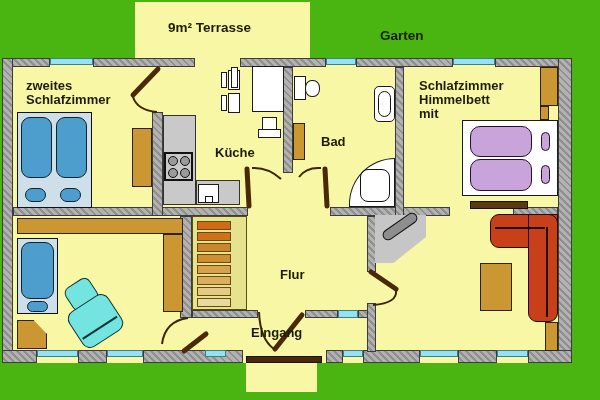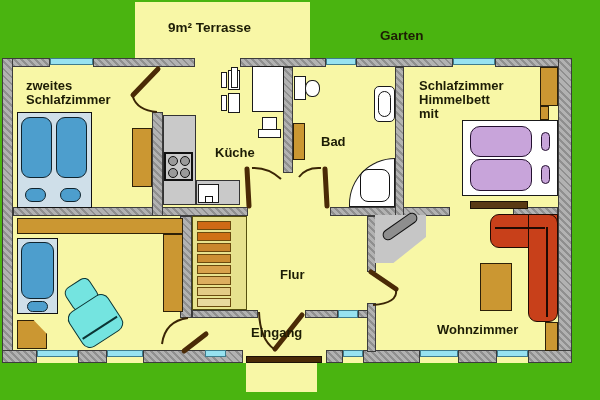--- a/index.html
+++ b/index.html
@@ -173,16 +173,15 @@
     <span style="display:block">Schlafzimmer</span>
   </div>
   <div class="lbl" style="left:419px;top:79px;">
     <span style="display:block">Schlafzimmer</span>
     <span style="display:block">Himmelbett</span>
     <span style="display:block">mit</span>
   </div>
   <div class="lbl" style="left:215px;top:140px;margin-top:6px;">Küche</div>
   <div class="lbl" style="left:321px;top:135px;">Bad</div>
   <div class="lbl" style="left:280px;top:268px;">Flur</div>
-  <div class="lbl" style="left:437px;top:323px;">Wohnzimmer</div>
   <div class="lbl" style="left:251px;top:326px;">Eingang</div>
 
 </div>
 
 </body></html>

